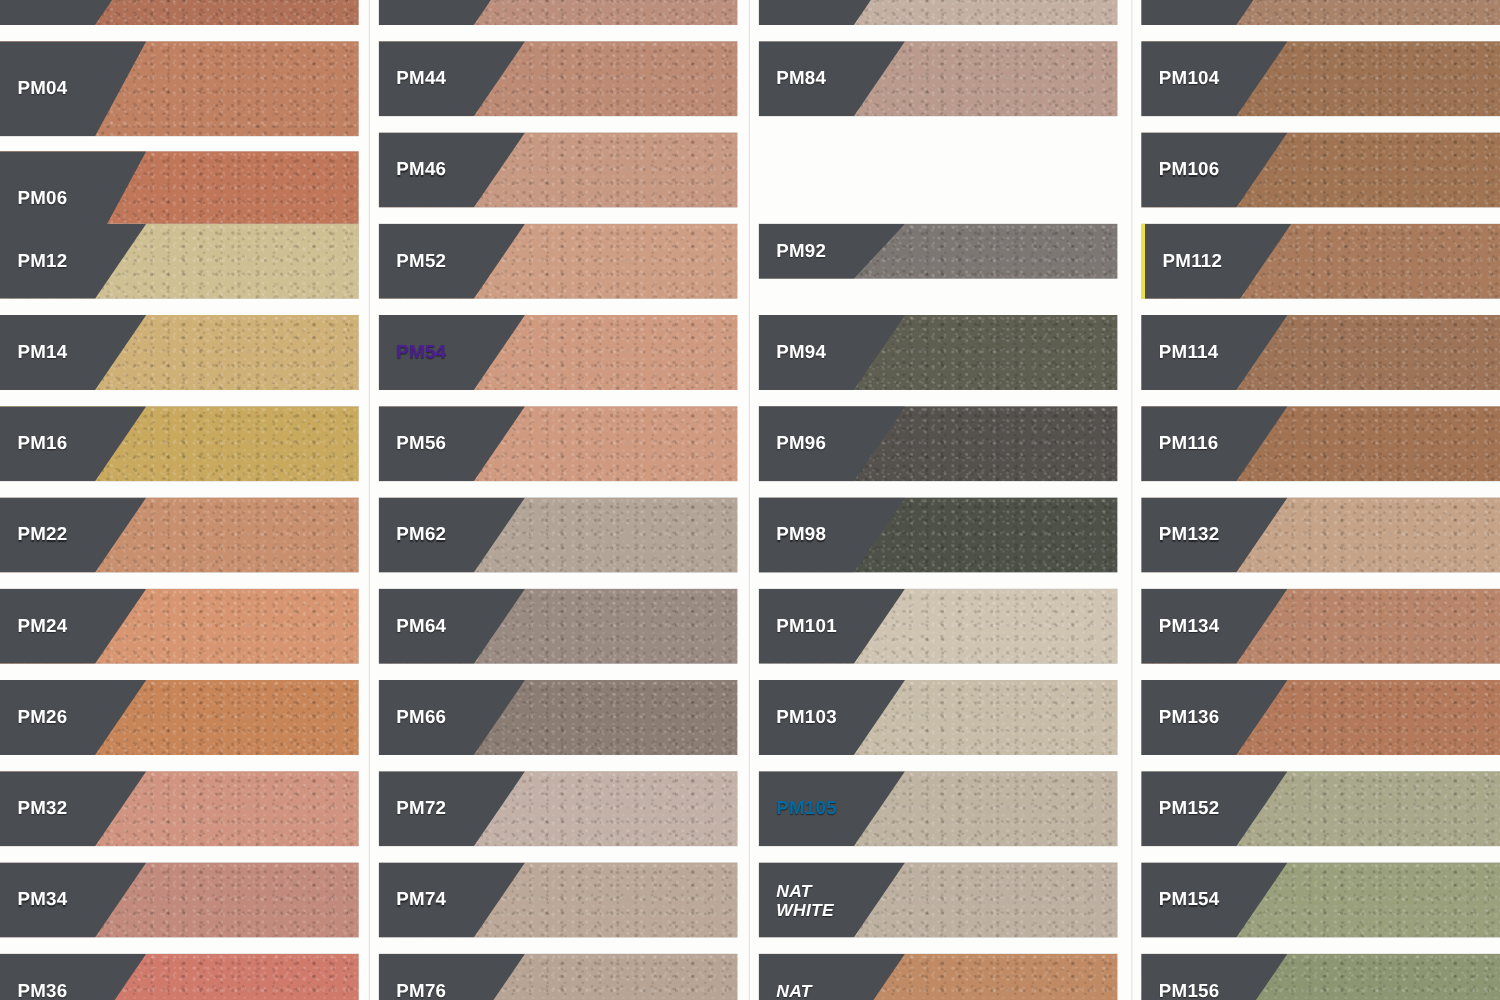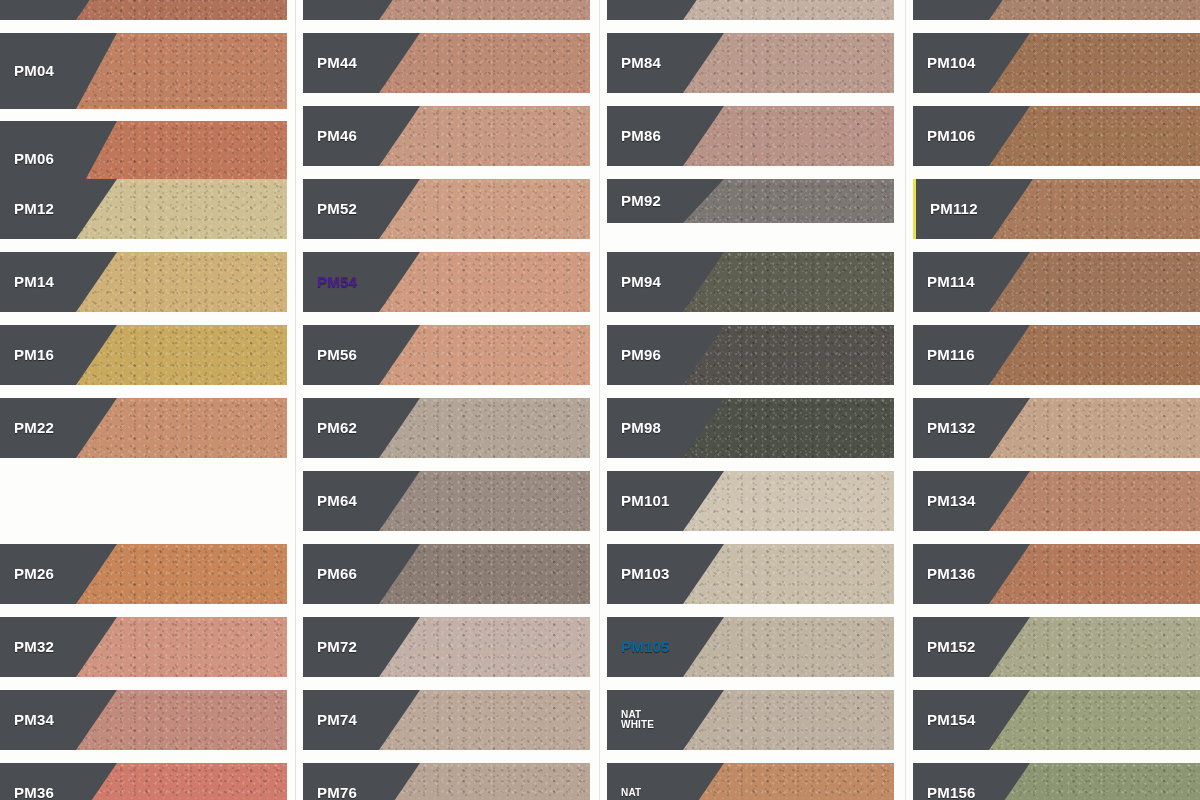--- a/index.html
+++ b/index.html
@@ -58,21 +58,21 @@
     transform:translateY(-50%);
     color:#ffffff;
     font-size:15px;
     font-weight:bold;
     letter-spacing:.2px;
     line-height:1.04;
     text-shadow:0 1px 1px rgba(0,0,0,.55);
     white-space:pre-line;
     z-index:3;
   }
-  .swatch.two-line .swatch-label-text { font-size:10px; }
+  .swatch.two-line .swatch-label-text { font-size:14px;font-style:italic; }
   .swatch.accent-left { border-left:3px solid #e8e14a; }
   .gutter {
     position:absolute;
     top:0;
     width:1px;
     height:800px;
     background:#e6e4e0;
   }
 </style>
 </head>
@@ -110,20 +110,25 @@
       <div class="swatch" style="top: 325px; height: 60px;">
         <div class="swatch-color" style="background-color: rgb(200, 169, 94);"></div>
         <div class="swatch-label" style="background: rgb(74, 77, 82);"></div>
         <div class="swatch-label-text" style="color: rgb(255, 255, 255);">PM16</div>
       </div>
       <div class="swatch" style="top: 398px; height: 60px;">
         <div class="swatch-color" style="background-color: rgb(201, 144, 111);"></div>
         <div class="swatch-label" style="background: rgb(74, 77, 82);"></div>
         <div class="swatch-label-text" style="color: rgb(255, 255, 255);">PM22</div>
       </div>
+      <div class="swatch" style="top: 471px; height: 60px;">
+        <div class="swatch-color" style="background-color: rgb(215, 150, 113);"></div>
+        <div class="swatch-label" style="background: rgb(74, 77, 82);"></div>
+        <div class="swatch-label-text" style="color: rgb(255, 255, 255);">PM24</div>
+      </div>
       <div class="swatch" style="top: 544px; height: 60px;">
         <div class="swatch-color" style="background-color: rgb(199, 133, 88);"></div>
         <div class="swatch-label" style="background: rgb(74, 77, 82);"></div>
         <div class="swatch-label-text" style="color: rgb(255, 255, 255);">PM26</div>
       </div>
       <div class="swatch" style="top: 617px; height: 60px;">
         <div class="swatch-color" style="background-color: rgb(208, 148, 128);"></div>
         <div class="swatch-label" style="background: rgb(74, 77, 82);"></div>
         <div class="swatch-label-text" style="color: rgb(255, 255, 255);">PM32</div>
       </div>
@@ -202,25 +207,20 @@
     <div class="column" style="left: 607px; width: 287px;">
       <div class="swatch" style="top: -40px; height: 60px;">
         <div class="swatch-color" style="background-color: rgb(196, 176, 162);"></div>
         <div class="swatch-label" style="background: rgb(74, 77, 82);"></div>
       </div>
       <div class="swatch" style="top: 33px; height: 60px;">
         <div class="swatch-color" style="background-color: rgb(185, 154, 140);"></div>
         <div class="swatch-label" style="background: rgb(74, 77, 82);"></div>
         <div class="swatch-label-text" style="color: rgb(255, 255, 255);">PM84</div>
       </div>
-      <div class="swatch" style="top: 106px; height: 60px;">
-        <div class="swatch-color" style="background-color: rgb(184, 146, 134);"></div>
-        <div class="swatch-label" style="background: rgb(74, 77, 82);"></div>
-        <div class="swatch-label-text" style="color: rgb(255, 255, 255);">PM86</div>
-      </div>
       <div class="swatch" style="top: 179px; height: 44px;">
         <div class="swatch-color" style="background-color: rgb(124, 119, 115);"></div>
         <div class="swatch-label" style="background: rgb(74, 77, 82);"></div>
         <div class="swatch-label-text" style="color: rgb(255, 255, 255);">PM92</div>
       </div>
       <div class="swatch" style="top: 252px; height: 60px;">
         <div class="swatch-color" style="background-color: rgb(94, 94, 81);"></div>
         <div class="swatch-label" style="background: rgb(74, 77, 82);"></div>
         <div class="swatch-label-text" style="color: rgb(255, 255, 255);">PM94</div>
       </div>

